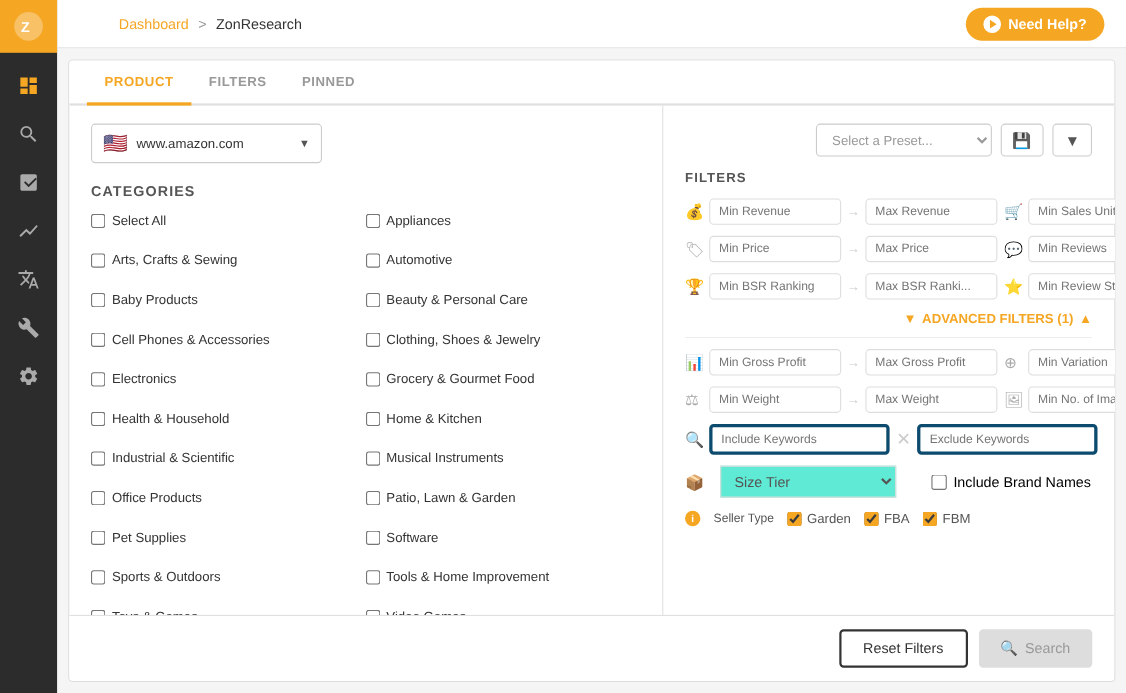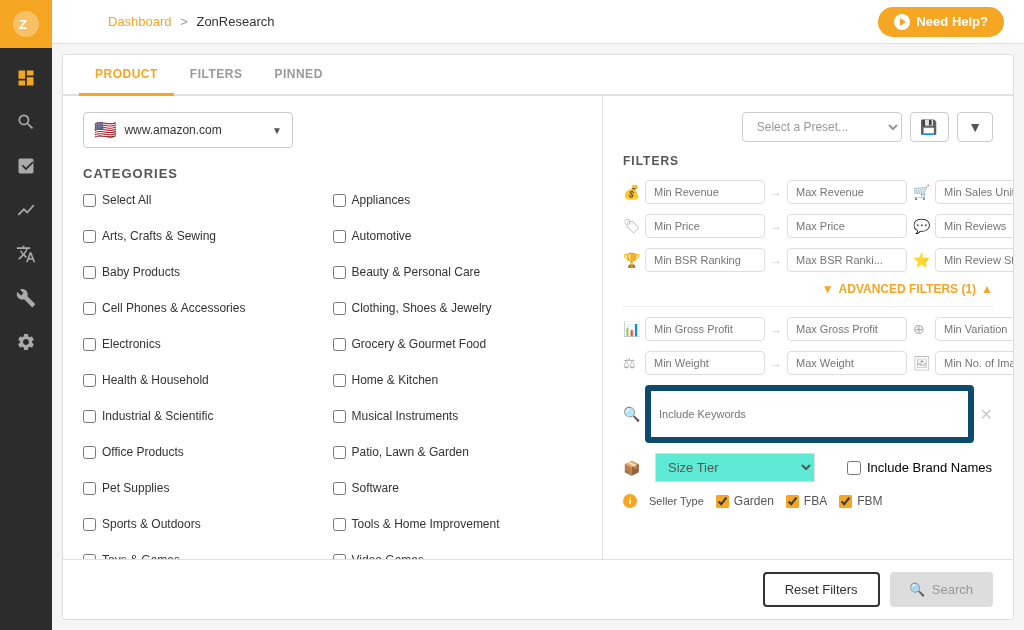--- a/index.html
+++ b/index.html
@@ -367,23 +367,23 @@
       cursor: pointer;
       display: flex;
       align-items: center;
       gap: 6px;
     }
     .search-icon-white { color: #aaa; }
 
     
     .filter-wide {
       flex: 1;
-      border: 6px solid #0c4a6e;
+      border: 3px solid #0c4a6e;
       border-radius: 4px;
-      padding: 17px 8px;
+      padding: 5px 8px;
       font-size: 11px;
       color: #aaa;
       background: #fff;
     }
     .filter-clear-btn {
       color: #ccc;
       font-size: 16px;
       cursor: pointer;
       flex-shrink: 0;
     }
@@ -655,20 +655,21 @@
             <div class="filter-group">
               <input class="filter-input" type="text" placeholder="Min No. of Ima..." style="">
 
             </div>
           </div>
 
           <div class="filter-row">
             <span class="filter-icon">🔍</span>
             <input class="filter-wide" type="text" placeholder="Include Keywords" style="">
             <span class="filter-clear-btn">✕</span>
+            <input class="filter-wide" type="text" placeholder="Exclude Keywords" style="">
           </div>
 
           <div class="filter-row" style="align-items:center; gap:16px; margin-top:6px;">
             <span class="filter-icon">📦</span>
             <select class="size-tier-select">
               <option>Size Tier</option>
             </select>
             <div style="display:flex;align-items:center;gap:6px;margin-left:16px;">
               <input type="checkbox" style="width: 14px; height: 14px;">
               <span>Include Brand Names</span>

